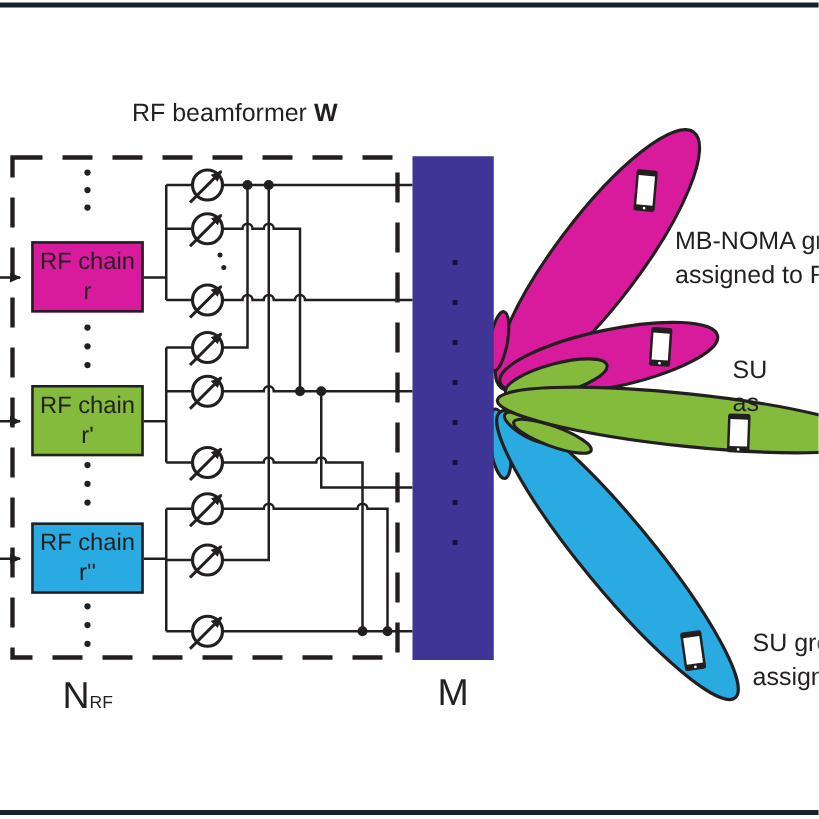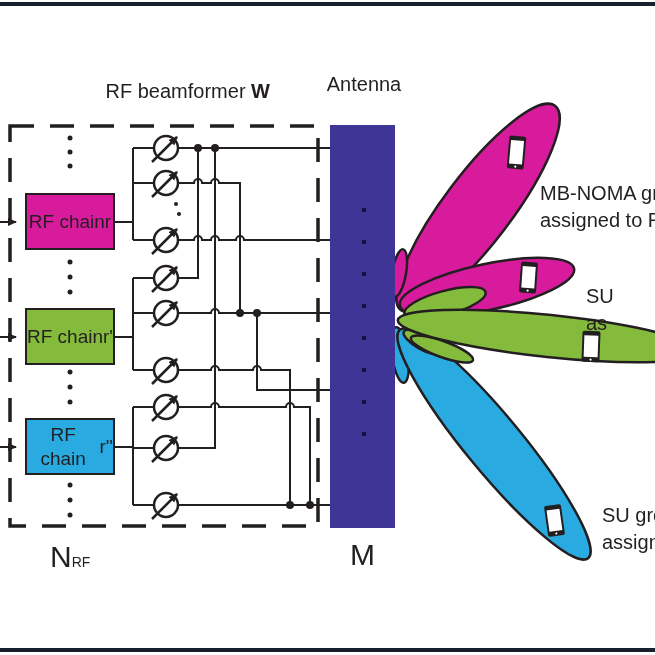--- a/index.html
+++ b/index.html
@@ -8,21 +8,21 @@
     font-family:"Liberation Sans", sans-serif;color:#231f20;position:relative;
   }
   .abs{position:absolute;}
   .bar{left:0;width:655px;height:4px;background:#17212d;}
   .caption{white-space:nowrap;font-size:20px;line-height:27px;color:#231f20;}
   #title{left:42px;top:80px;width:228px;text-align:right;font-size:20px;}
   #title .w{font-weight:bold;}
   #antenna-label{left:312px;top:72px;width:104px;text-align:center;font-size:20px;line-height:25px;}
   .rf-box{
     left:25px;width:90px;height:57px;border:2.5px solid #231f20;box-sizing:border-box;
-    display:flex;flex-direction:row;align-items:center;justify-content:center;
+    display:flex;flex-direction:column;align-items:center;justify-content:center;
     font-size:19px;line-height:24px;text-align:center;
   }
   #rf-box-r{top:193px;background:#d81b9d;}
   #rf-box-r1{top:308px;background:#84bb3d;}
   #rf-box-r2{top:418px;background:#29abe2;}
   #nrf-label{left:50px;top:540px;font-size:30px;}
   #nrf-label .sub{font-size:14px;}
   #m-label{left:330px;top:538px;width:65px;text-align:center;font-size:30px;}
   #noma-annotation{left:540px;top:180px;}
   #su-mid-annotation{left:586px;top:283px;}
@@ -186,21 +186,20 @@
       <circle cx="179" cy="214" r="2"></circle>
   </g>
 </svg>
 
 <div id="title" class="abs">
   <span>RF beamformer</span>
   <span class="w">W</span>
 </div>
 
 <div id="antenna-label" class="abs">
-  <div>Antenna</div>
 </div>
 
 <div id="rf-box-r" class="abs rf-box">
   <div>RF chain</div>
   <div>r</div>
 </div>
 <div id="rf-box-r1" class="abs rf-box">
   <div>RF chain</div>
   <div>r'</div>
 </div>

